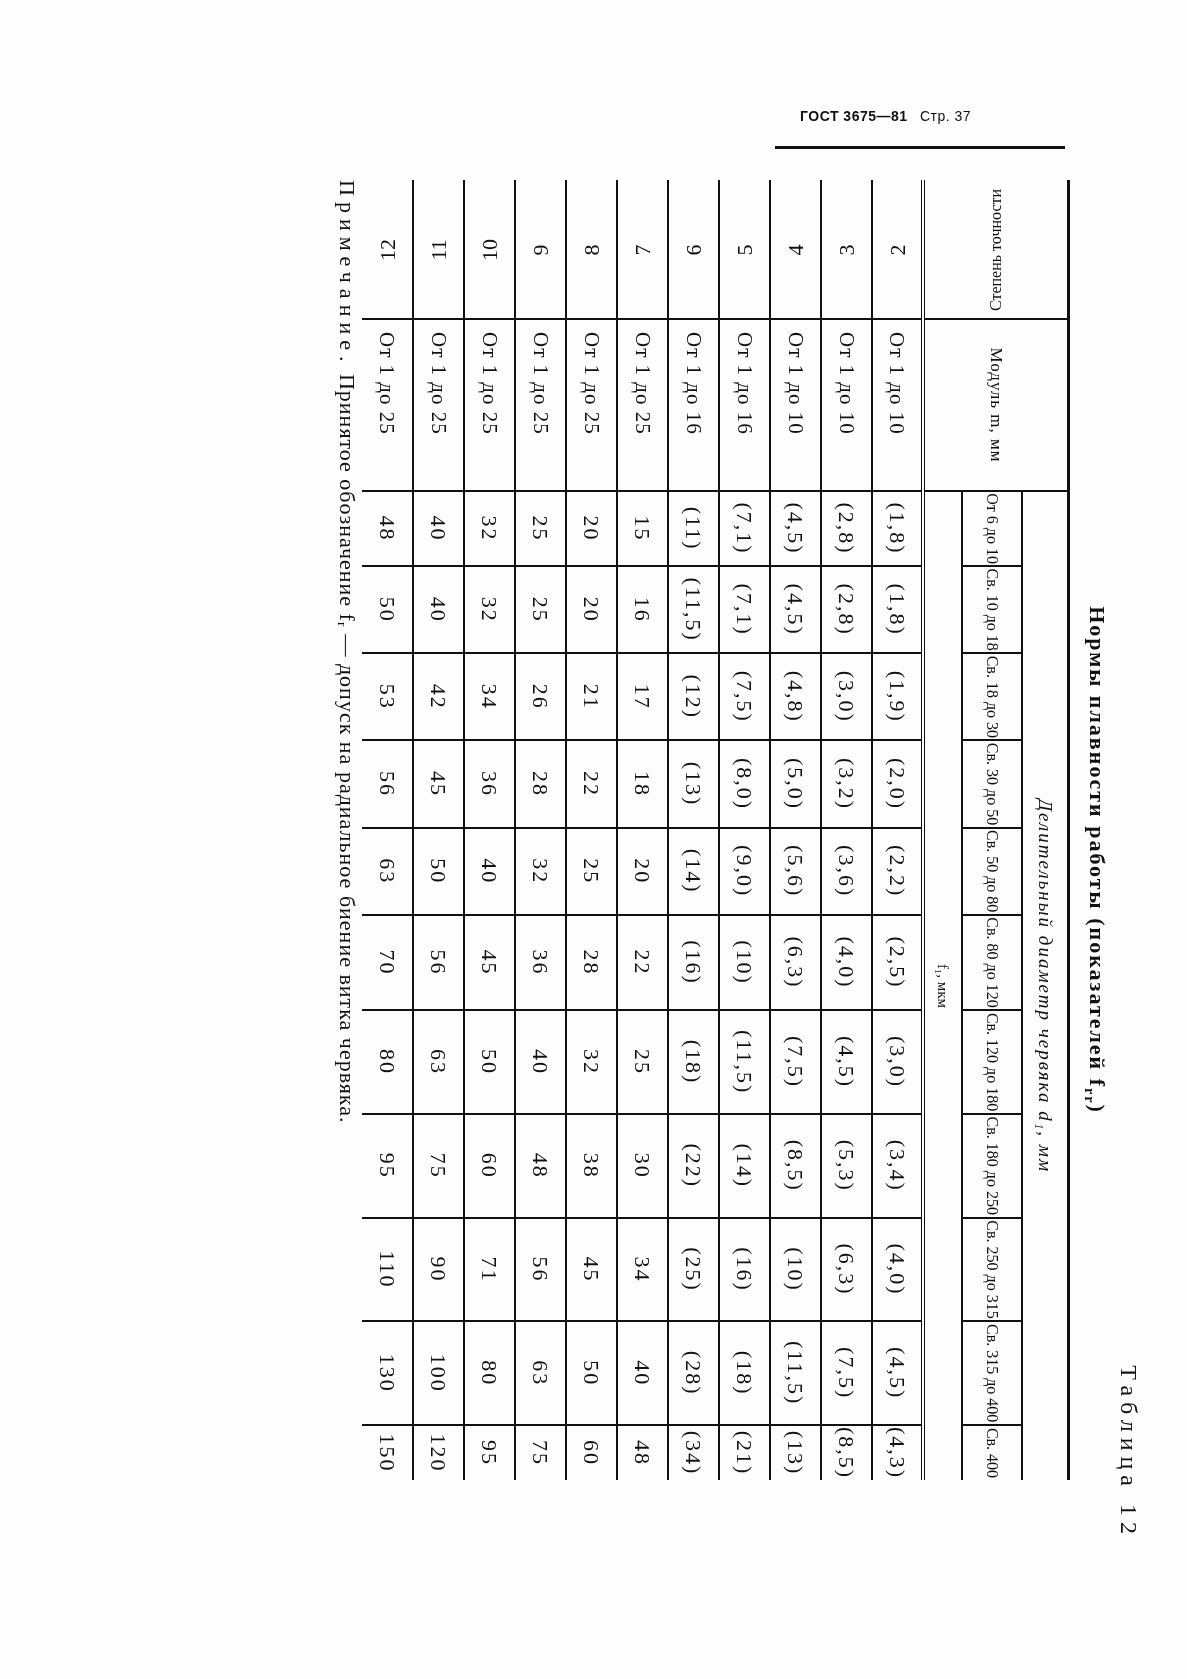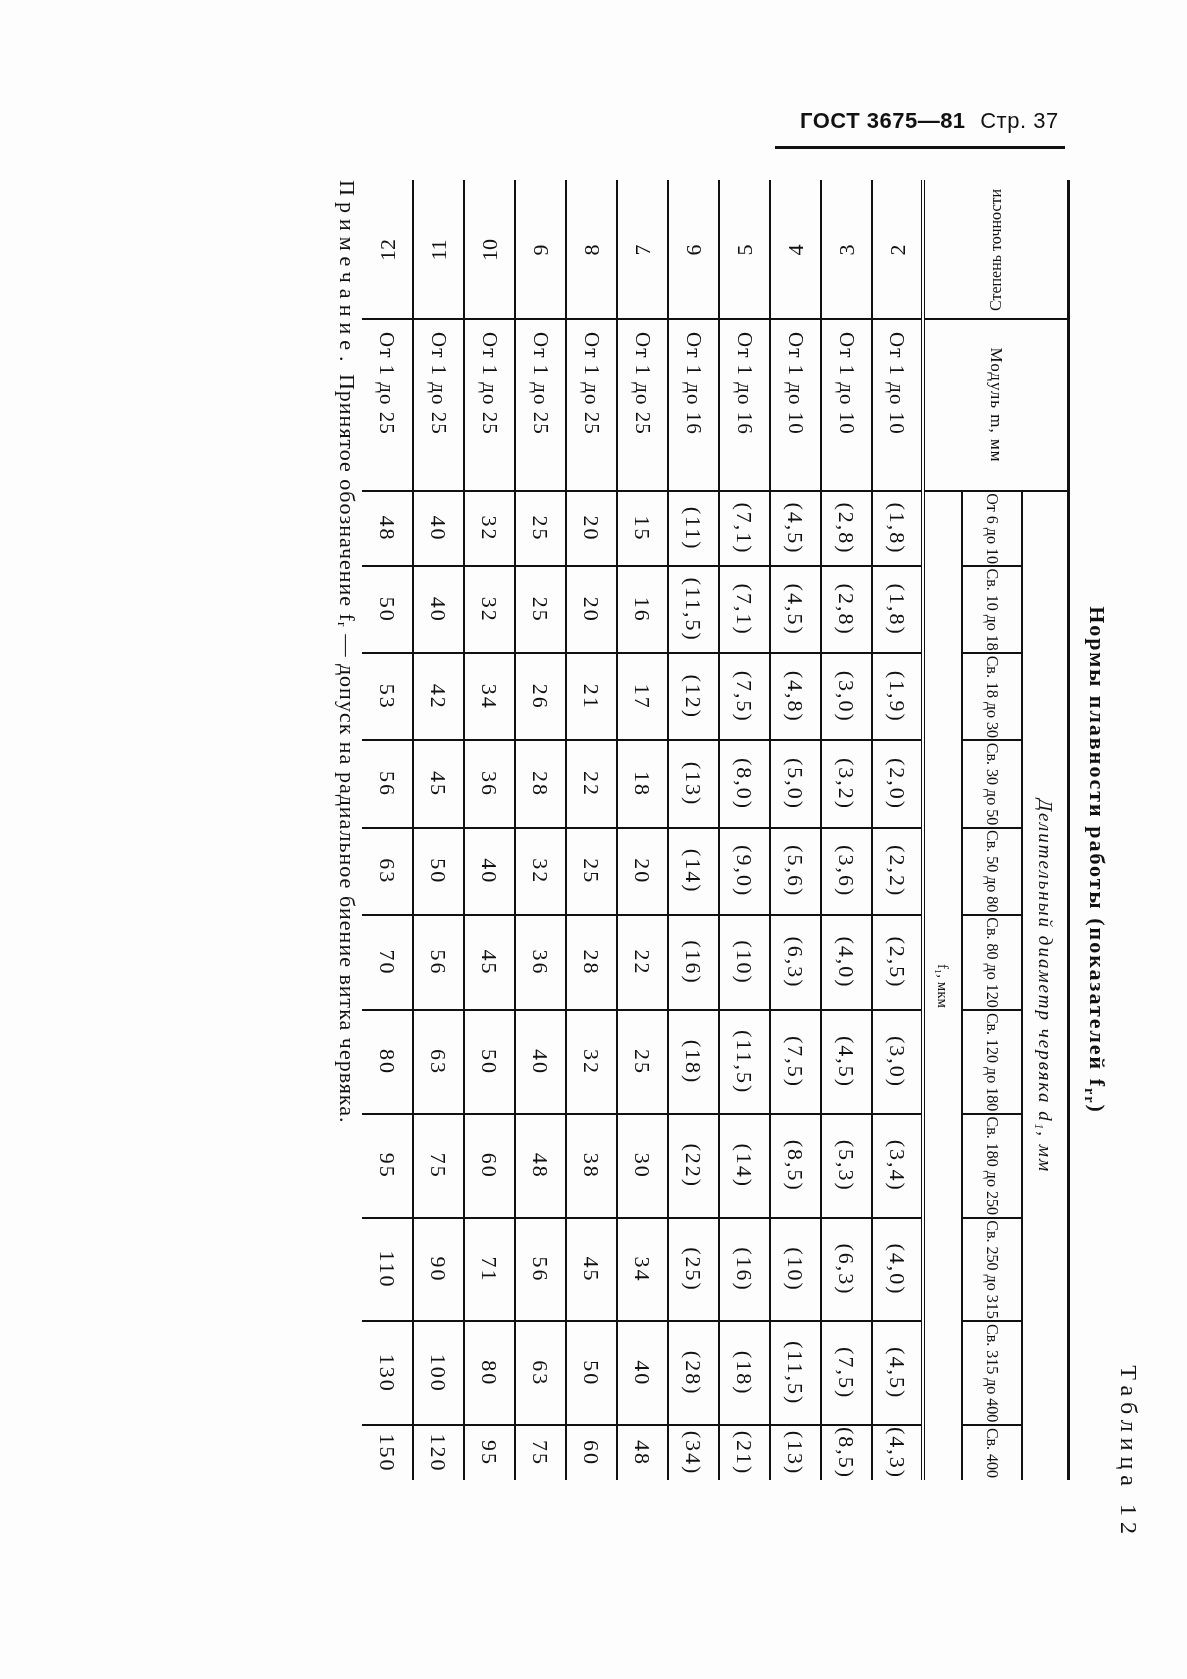--- a/index.html
+++ b/index.html
@@ -1,19 +1,19 @@
 <!DOCTYPE html>
 <html><head>
 <meta charset="utf-8">
 <style>
   html, body { margin: 0; padding: 0; background: #fdfdfd; }
   body { width: 1187px; height: 1679px; position: relative; overflow: hidden;
          font-family: "Liberation Serif", "DejaVu Serif", serif; color: #111; }
   .header { position: absolute; top: 108px; left: 800px; font-family: "Liberation Sans", sans-serif;
-            font-size: 22px; font-weight: bold; letter-spacing: 0.5px; }
+            font-size: 14px; font-weight: bold; letter-spacing: 0.5px; }
   .header .page { font-weight: normal; margin-left: 8px; }
   .header-rule { position: absolute; top: 146px; left: 775px; width: 290px; height: 3px; background: #111; }
 
   
   .rot { position: absolute; left: 1150px; top: 180px; width: 1360px; height: 1010px;
          transform-origin: 0 0; transform: rotate(90deg); }
 
   .tbl-label { position: absolute; right: 0; top: 8px; font-size: 24px; letter-spacing: 6px; }
   .title { position: absolute; left: 0; width: 1360px; top: 6px; text-align: center;
            font-size: 22px; font-weight: bold; letter-spacing: 2px; top: 40px; }

